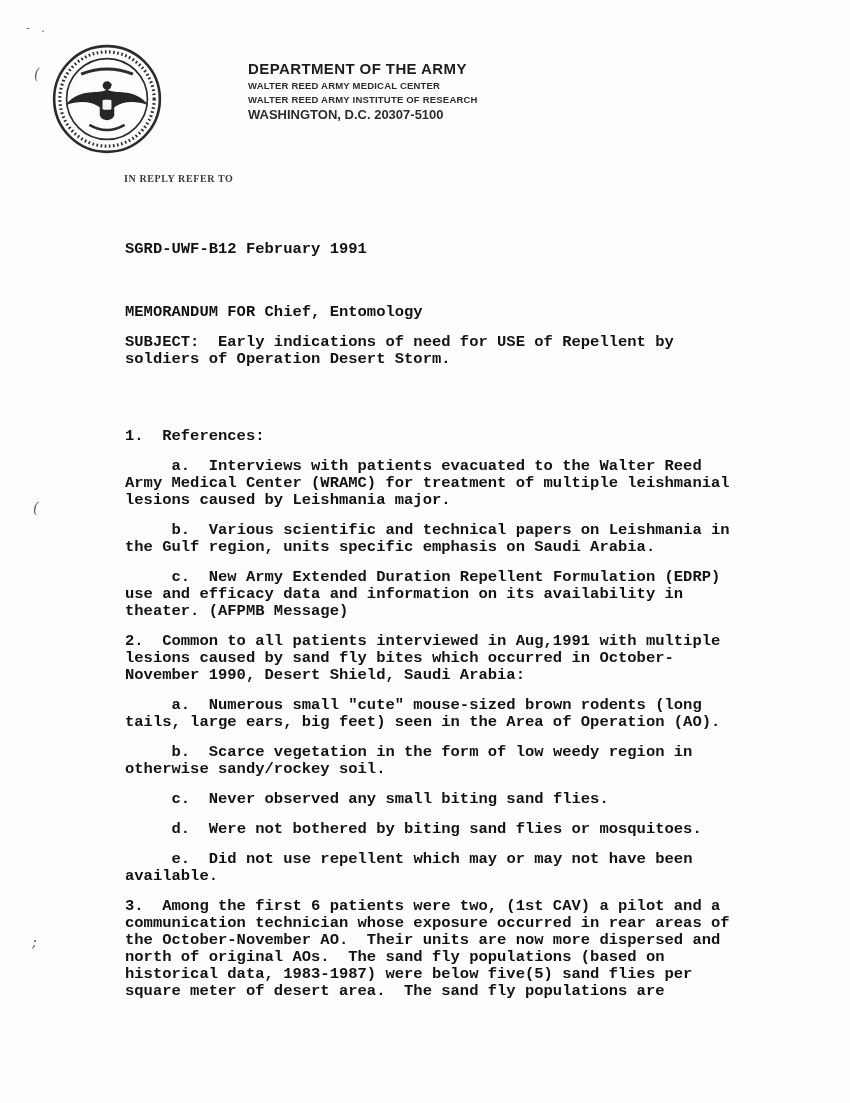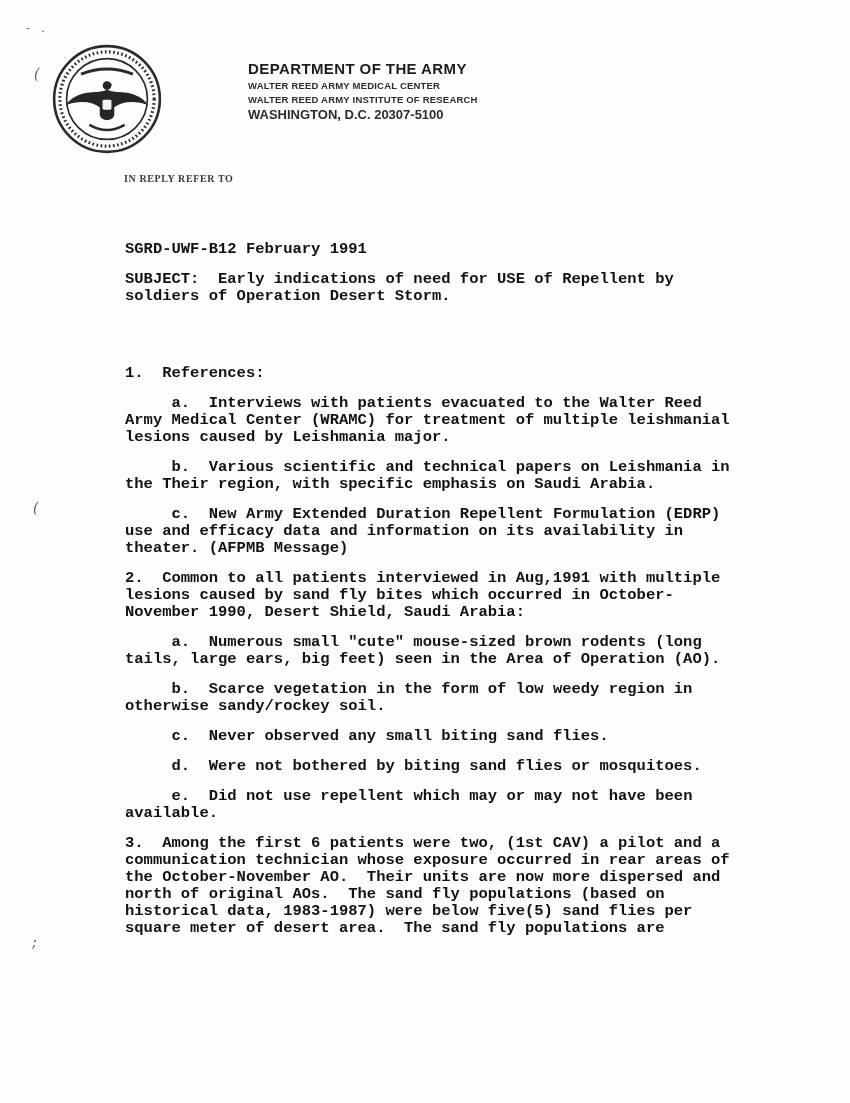--- a/index.html
+++ b/index.html
@@ -124,29 +124,30 @@
     <div class="lh-addr">WASHINGTON, D.C. 20307-5100</div>
   </div>
 
   <div class="reply-refer">IN REPLY REFER TO</div>
 
   <div class="content">
     <div class="symbol-row">
       <span>SGRD-UWF-B</span>
       <span>12 February 1991</span>
     </div>
+    <div class="memo-for">MEMORANDUM FOR Chief, Entomology</div>
     <div class="subject">SUBJECT:  Early indications of need for USE of Repellent by
 soldiers of Operation Desert Storm.</div>
     <div class="paras">
         <div class="para"><span>1.  References:</span></div>
         <div class="para"><span>     a.  Interviews with patients evacuated to the Walter Reed
 Army Medical Center (WRAMC) for treatment of multiple leishmanial
 lesions caused by </span><span class="u">Leishmania major</span><span>.</span></div>
         <div class="para"><span>     b.  Various scientific and technical papers on Leishmania in
-the Their region, with specific emphasis on Saudi Arabia.</span></div>
+the Gulf region, units specific emphasis on Saudi Arabia.</span></div>
         <div class="para"><span>     c.  New Army Extended Duration Repellent Formulation (EDRP)
 use and efficacy data and information on its availability in
 theater. (AFPMB Message)</span></div>
         <div class="para"><span>2.  Common to all patients interviewed in Aug,1991 with multiple
 lesions caused by sand fly bites which occurred in October-
 November 1990, Desert Shield, Saudi Arabia:</span></div>
         <div class="para"><span>     a.  Numerous small "cute" mouse-sized brown rodents (long
 tails, large ears, big feet) seen in the Area of Operation (AO).</span></div>
         <div class="para"><span>     b.  Scarce vegetation in the form of low weedy region in
 otherwise sandy/rockey soil.</span></div>

